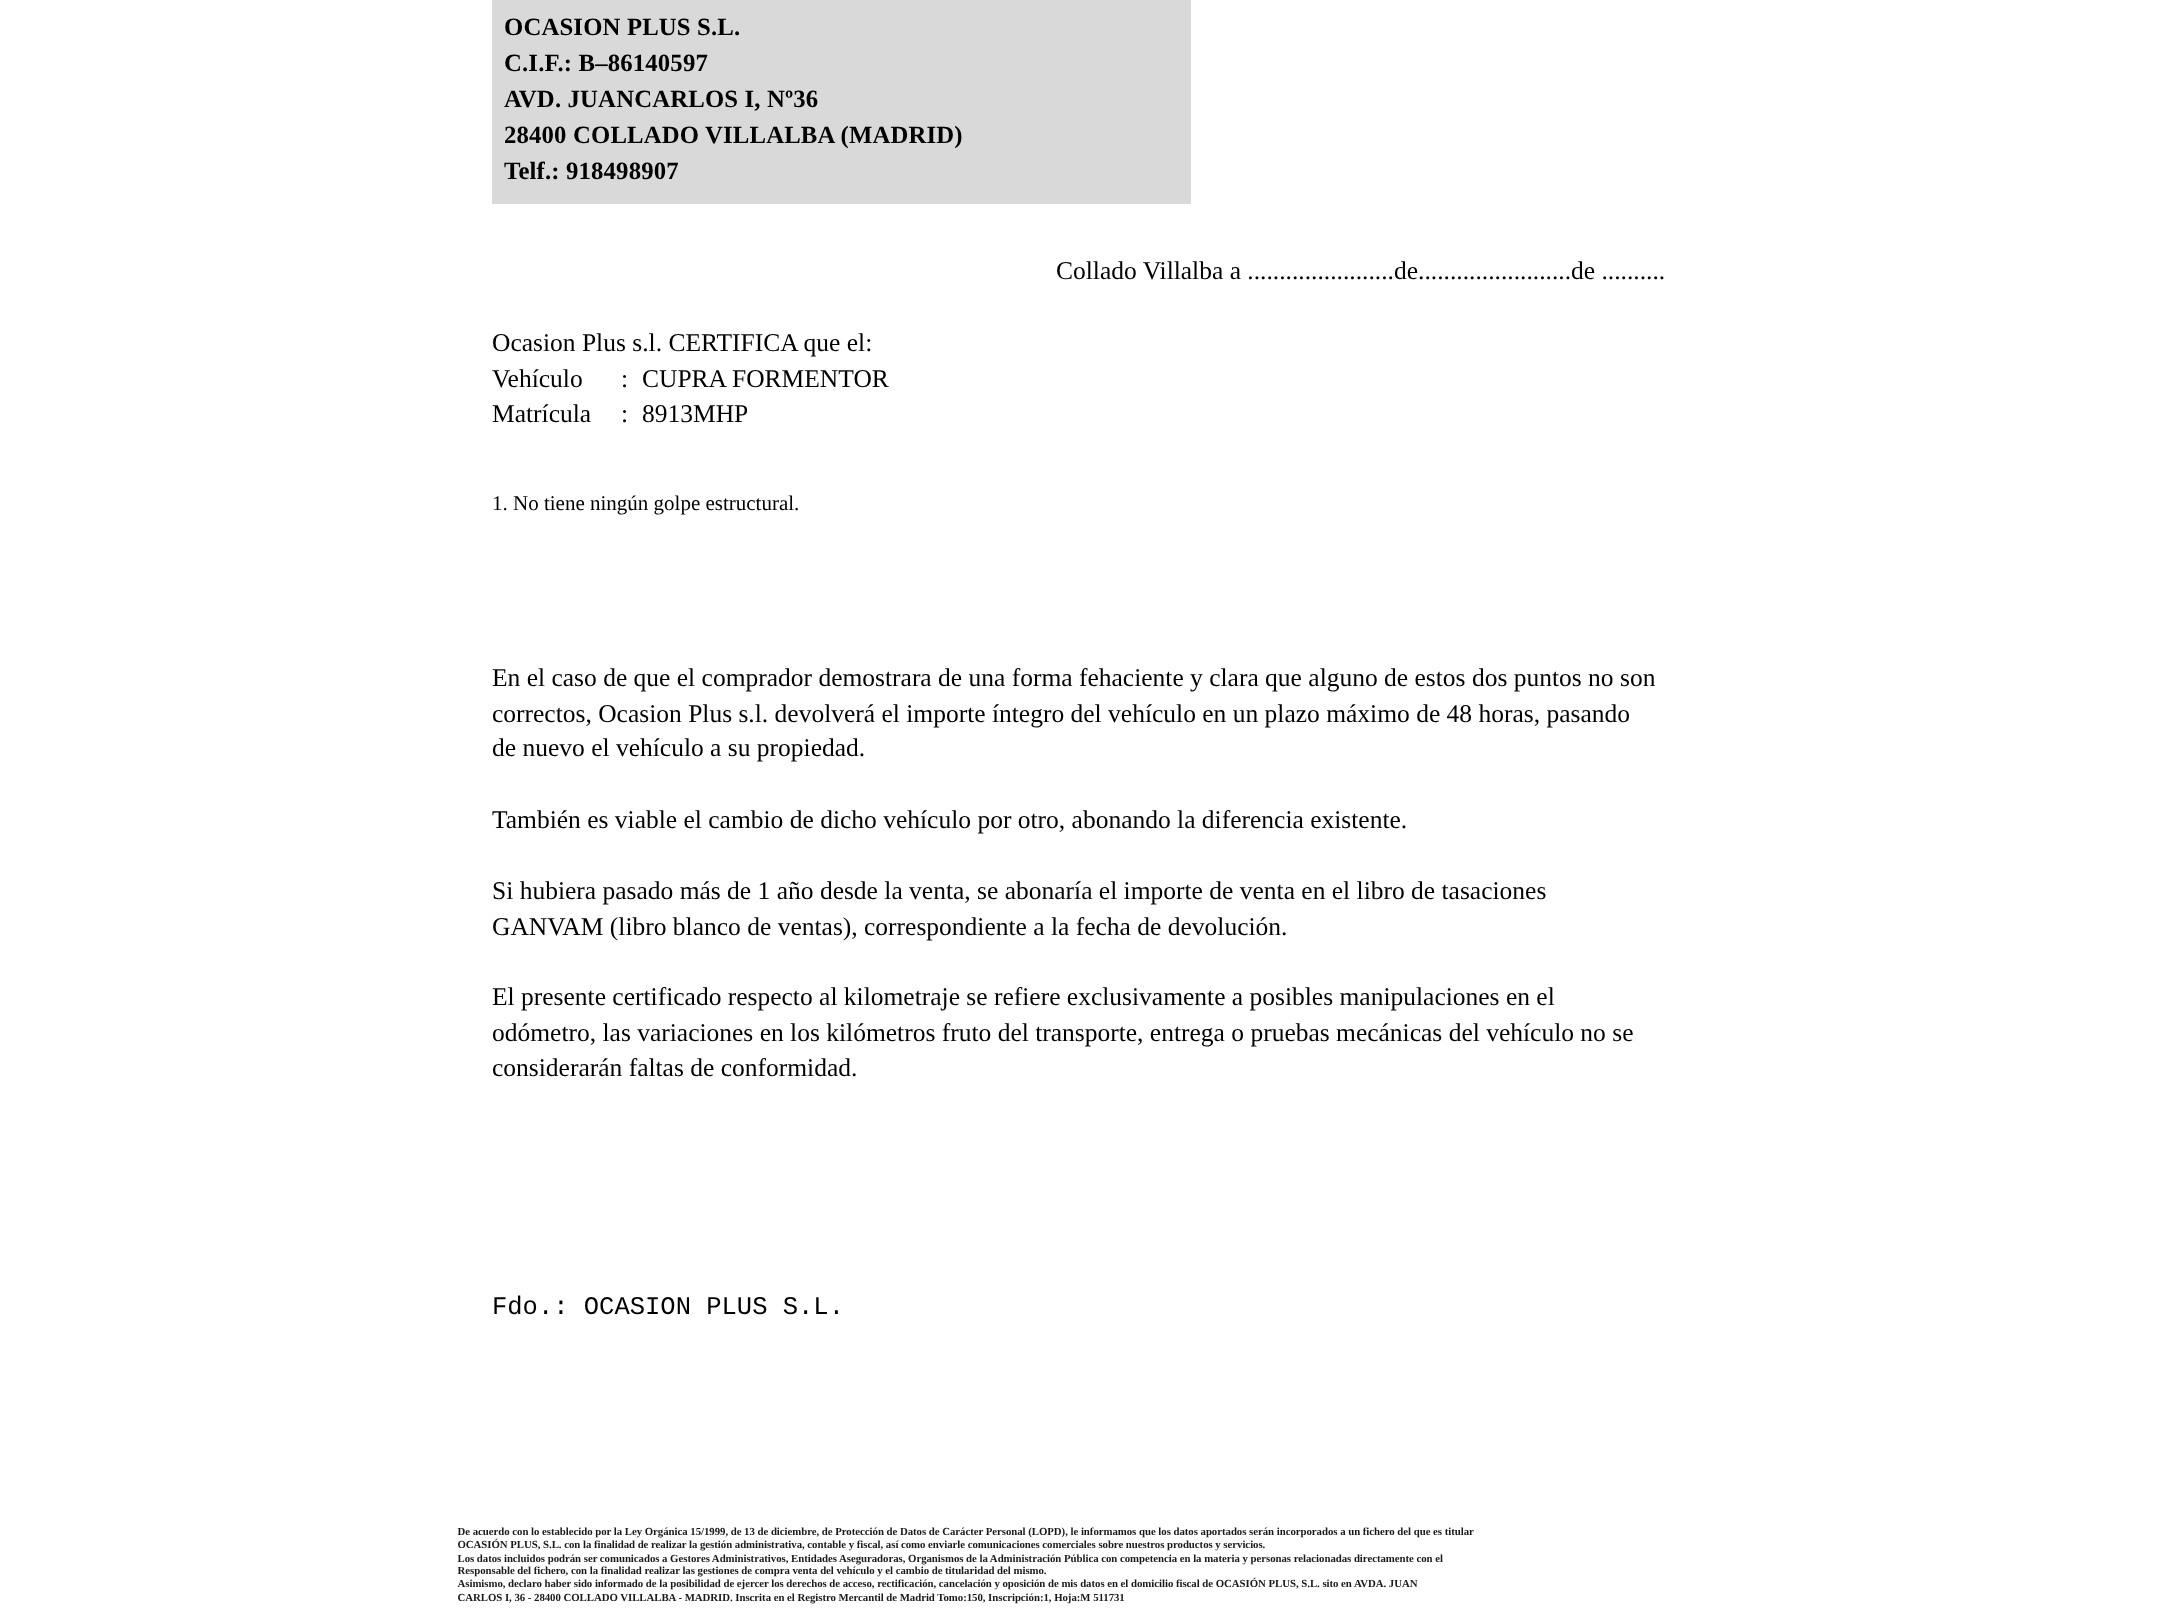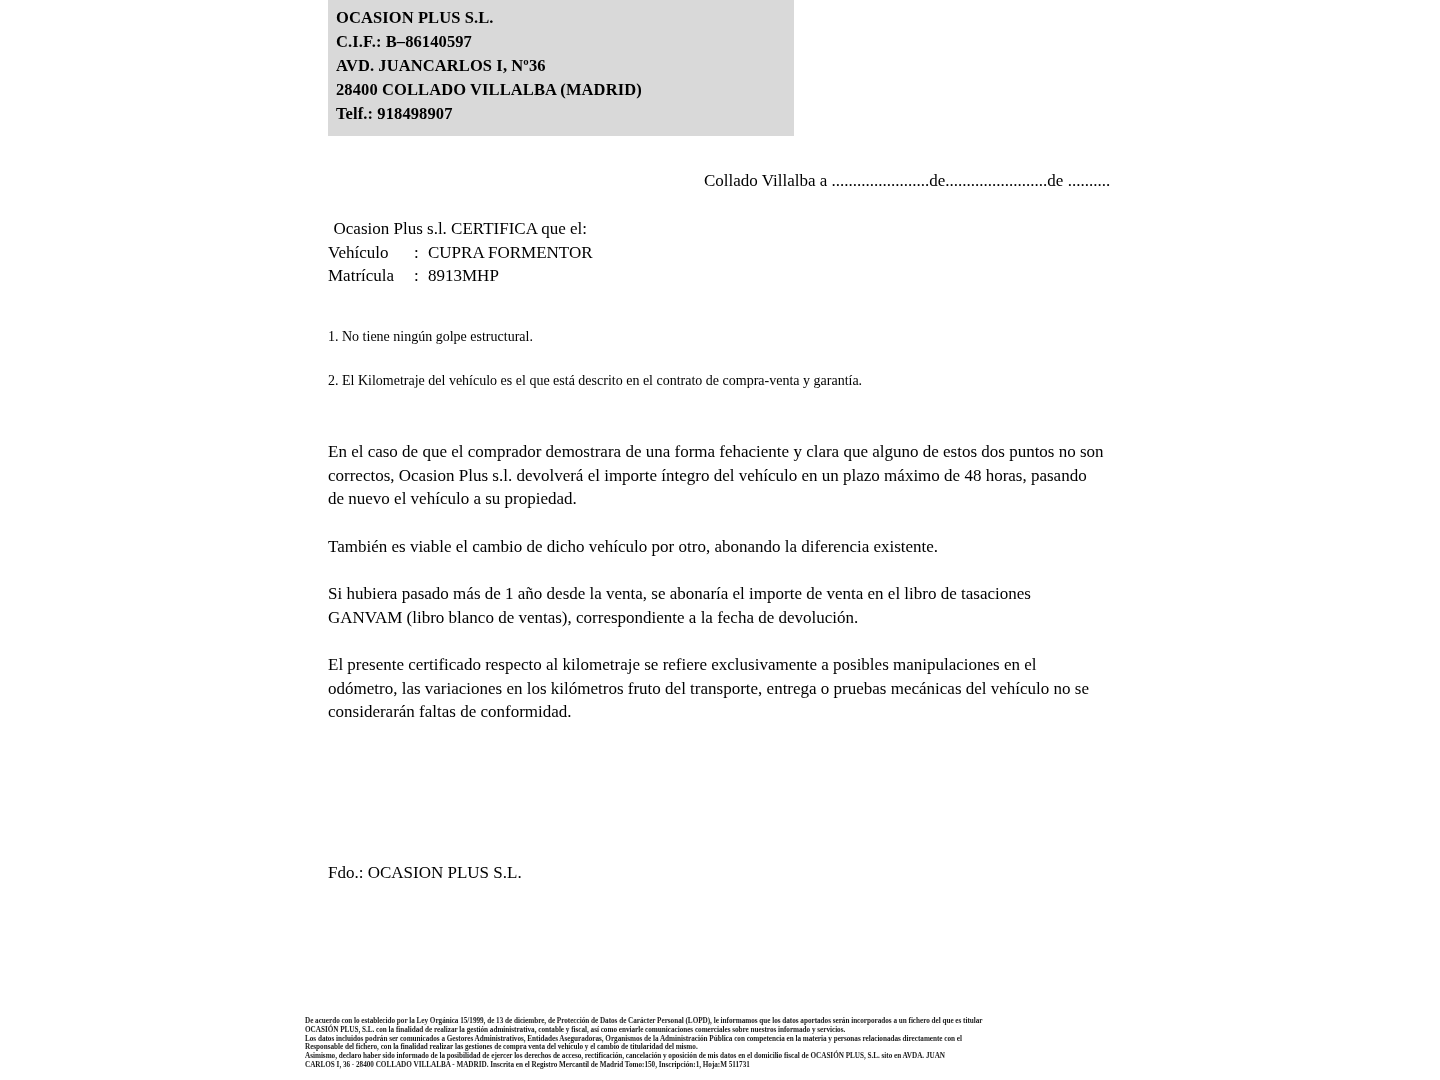--- a/index.html
+++ b/index.html
@@ -53,21 +53,21 @@
   }
 
   
   .certifies {
     position: absolute;
     left: 328px;
     top: 217px;
     font-size: 17px;
     line-height: 23.5px;
   }
-  .certifies-intro { white-space: pre; text-align: center; }
+  .certifies-intro { white-space: pre; }
   .field-row {
     display: flex;
     white-space: pre;
   }
   .field-label {
     width: 86px;
     display: inline-block;
   }
   .field-sep { width: 14px; display: inline-block; }
   .field-value { white-space: pre; }
@@ -96,20 +96,21 @@
   .para:last-child { margin-bottom: 0; }
 
   
   .signature {
     position: absolute;
     left: 328px;
     top: 862px;
     font-size: 17px;
     line-height: 22px;
     white-space: pre;
+    font-family: Liberation Mono, monospace;
   }
 
   
   .legal {
     position: absolute;
     left: 305px;
     top: 1017px;
     width: 800px;
     font-size: 7.2px;
     line-height: 8.8px;
@@ -144,36 +145,35 @@
     </div>
     <div class="field-row">
       <span class="field-label">Matrícula</span>
       <span class="field-sep">:</span>
       <span class="field-value">8913MHP</span>
     </div>
   </div>
 
   <div class="points">
     <div class="point">1. No tiene ningún golpe estructural.</div>
-    <div class="point">2. El Kilometraje del vehículo es el que está descrito en el contrato de compra-venta y garantía.</div>
   </div>
 
   <div class="body-text">
     <p class="para">En el caso de que el comprador demostrara de una forma fehaciente y clara que alguno de estos dos puntos no son correctos, Ocasion Plus s.l. devolverá el importe íntegro del vehículo en un plazo máximo de 48 horas, pasando de nuevo el vehículo a su propiedad.</p>
     <p class="para">También es viable el cambio de dicho vehículo por otro, abonando la diferencia existente.</p>
     <p class="para">Si hubiera pasado más de 1 año desde la venta, se abonaría el importe de venta en el libro de tasaciones GANVAM (libro blanco de ventas), correspondiente a la fecha de devolución.</p>
     <p class="para">El presente certificado respecto al kilometraje se refiere exclusivamente a posibles manipulaciones en el odómetro, las variaciones en los kilómetros fruto del transporte, entrega o pruebas mecánicas del vehículo no se considerarán faltas de conformidad.</p>
   </div>
 
   <div class="signature">Fdo.: OCASION PLUS S.L.</div>
 
   <div class="legal">
     <p class="legal-para">
       <span class="legal-line">De acuerdo con lo establecido por la Ley Orgánica 15/1999, de 13 de diciembre, de Protección de Datos de Carácter Personal (LOPD), le informamos que los datos aportados serán incorporados a un fichero del que es titular</span>
-      <span class="legal-line">OCASIÓN PLUS, S.L. con la finalidad de realizar la gestión administrativa, contable y fiscal, así como enviarle comunicaciones comerciales sobre nuestros informado y servicios.</span>
+      <span class="legal-line">OCASIÓN PLUS, S.L. con la finalidad de realizar la gestión administrativa, contable y fiscal, así como enviarle comunicaciones comerciales sobre nuestros productos y servicios.</span>
       <span class="legal-line">Los datos incluidos podrán ser comunicados a Gestores Administrativos, Entidades Aseguradoras, Organismos de la Administración Pública con competencia en la materia y personas relacionadas directamente con el</span>
       <span class="legal-line">Responsable del fichero, con la finalidad realizar las gestiones de compra venta del vehículo y el cambio de titularidad del mismo.</span>
       <span class="legal-line">Asimismo, declaro haber sido informado de la posibilidad de ejercer los derechos de acceso, rectificación, cancelación y oposición de mis datos en el domicilio fiscal de OCASIÓN PLUS, S.L. sito en AVDA. JUAN</span>
       <span class="legal-line">CARLOS I, 36 - 28400 COLLADO VILLALBA - MADRID. Inscrita en el Registro Mercantil de Madrid Tomo:150, Inscripción:1, Hoja:M 511731</span>
     </p>
   </div>
 
 </div>
 
 </body></html>

